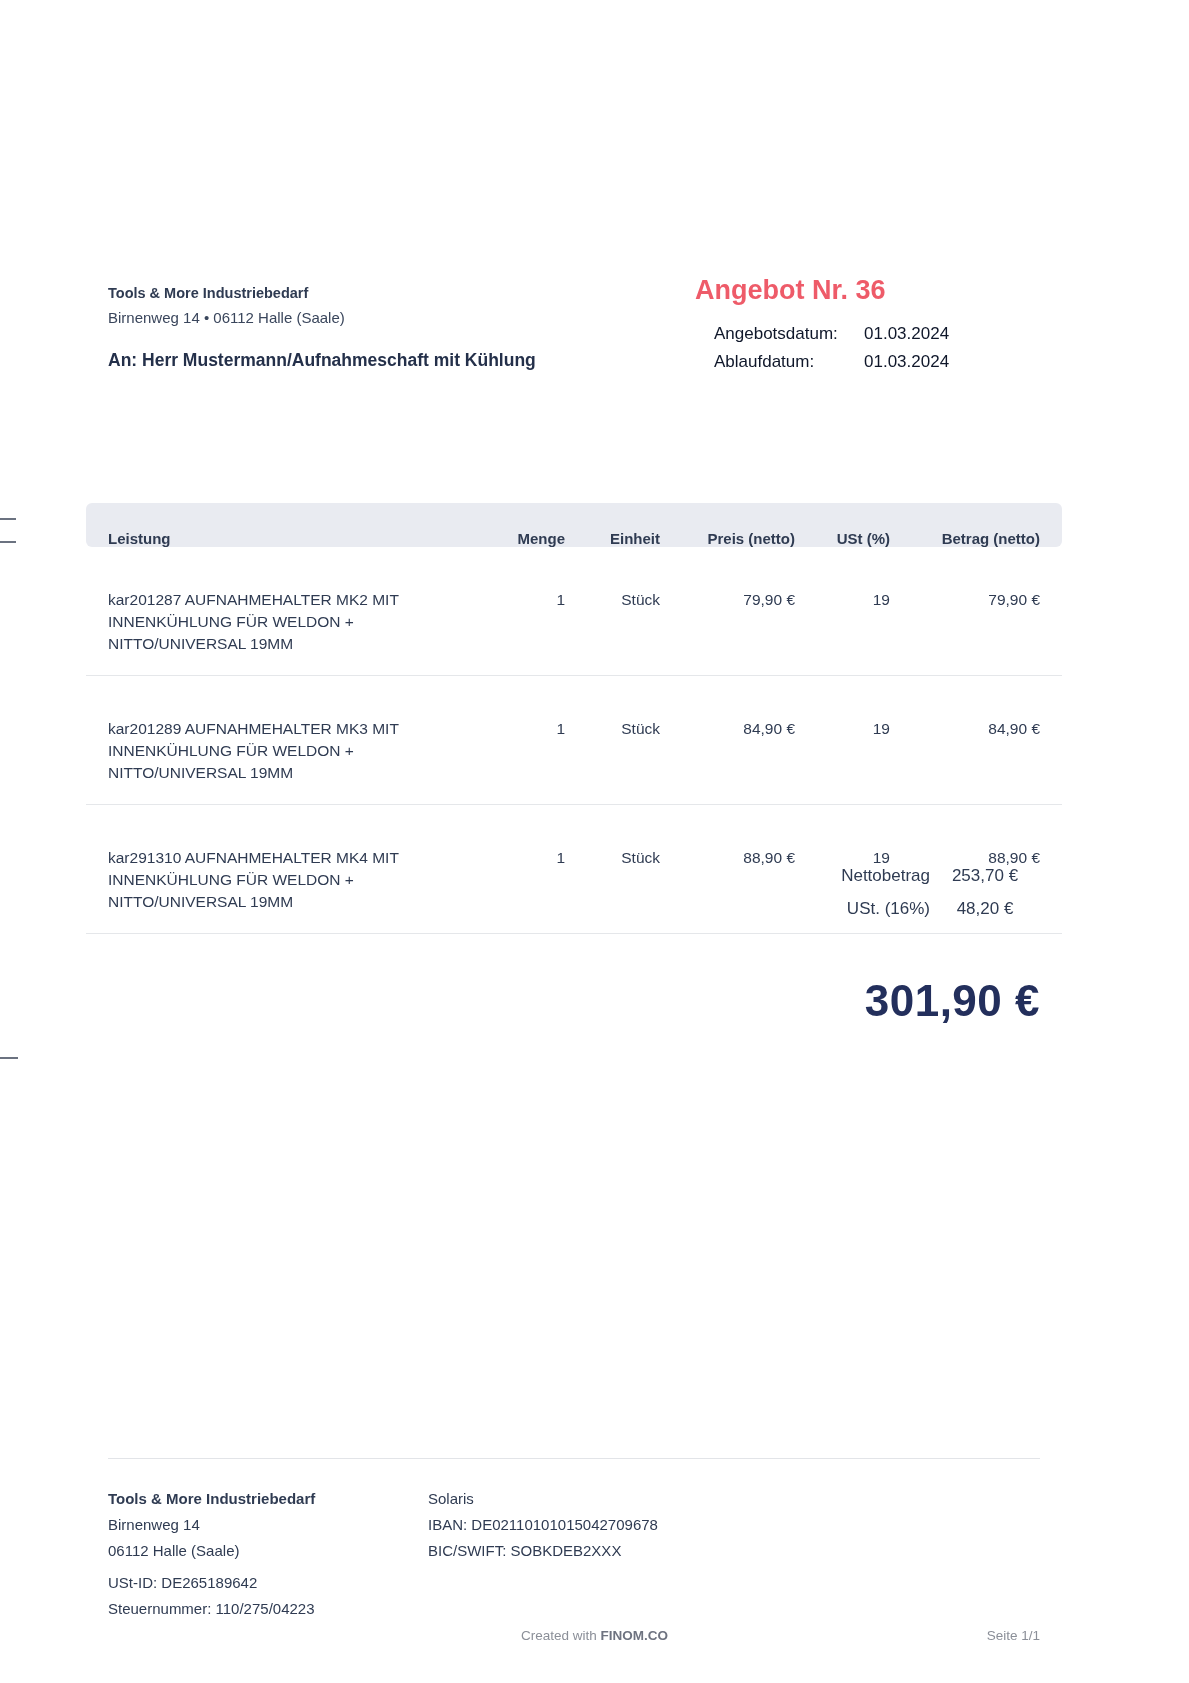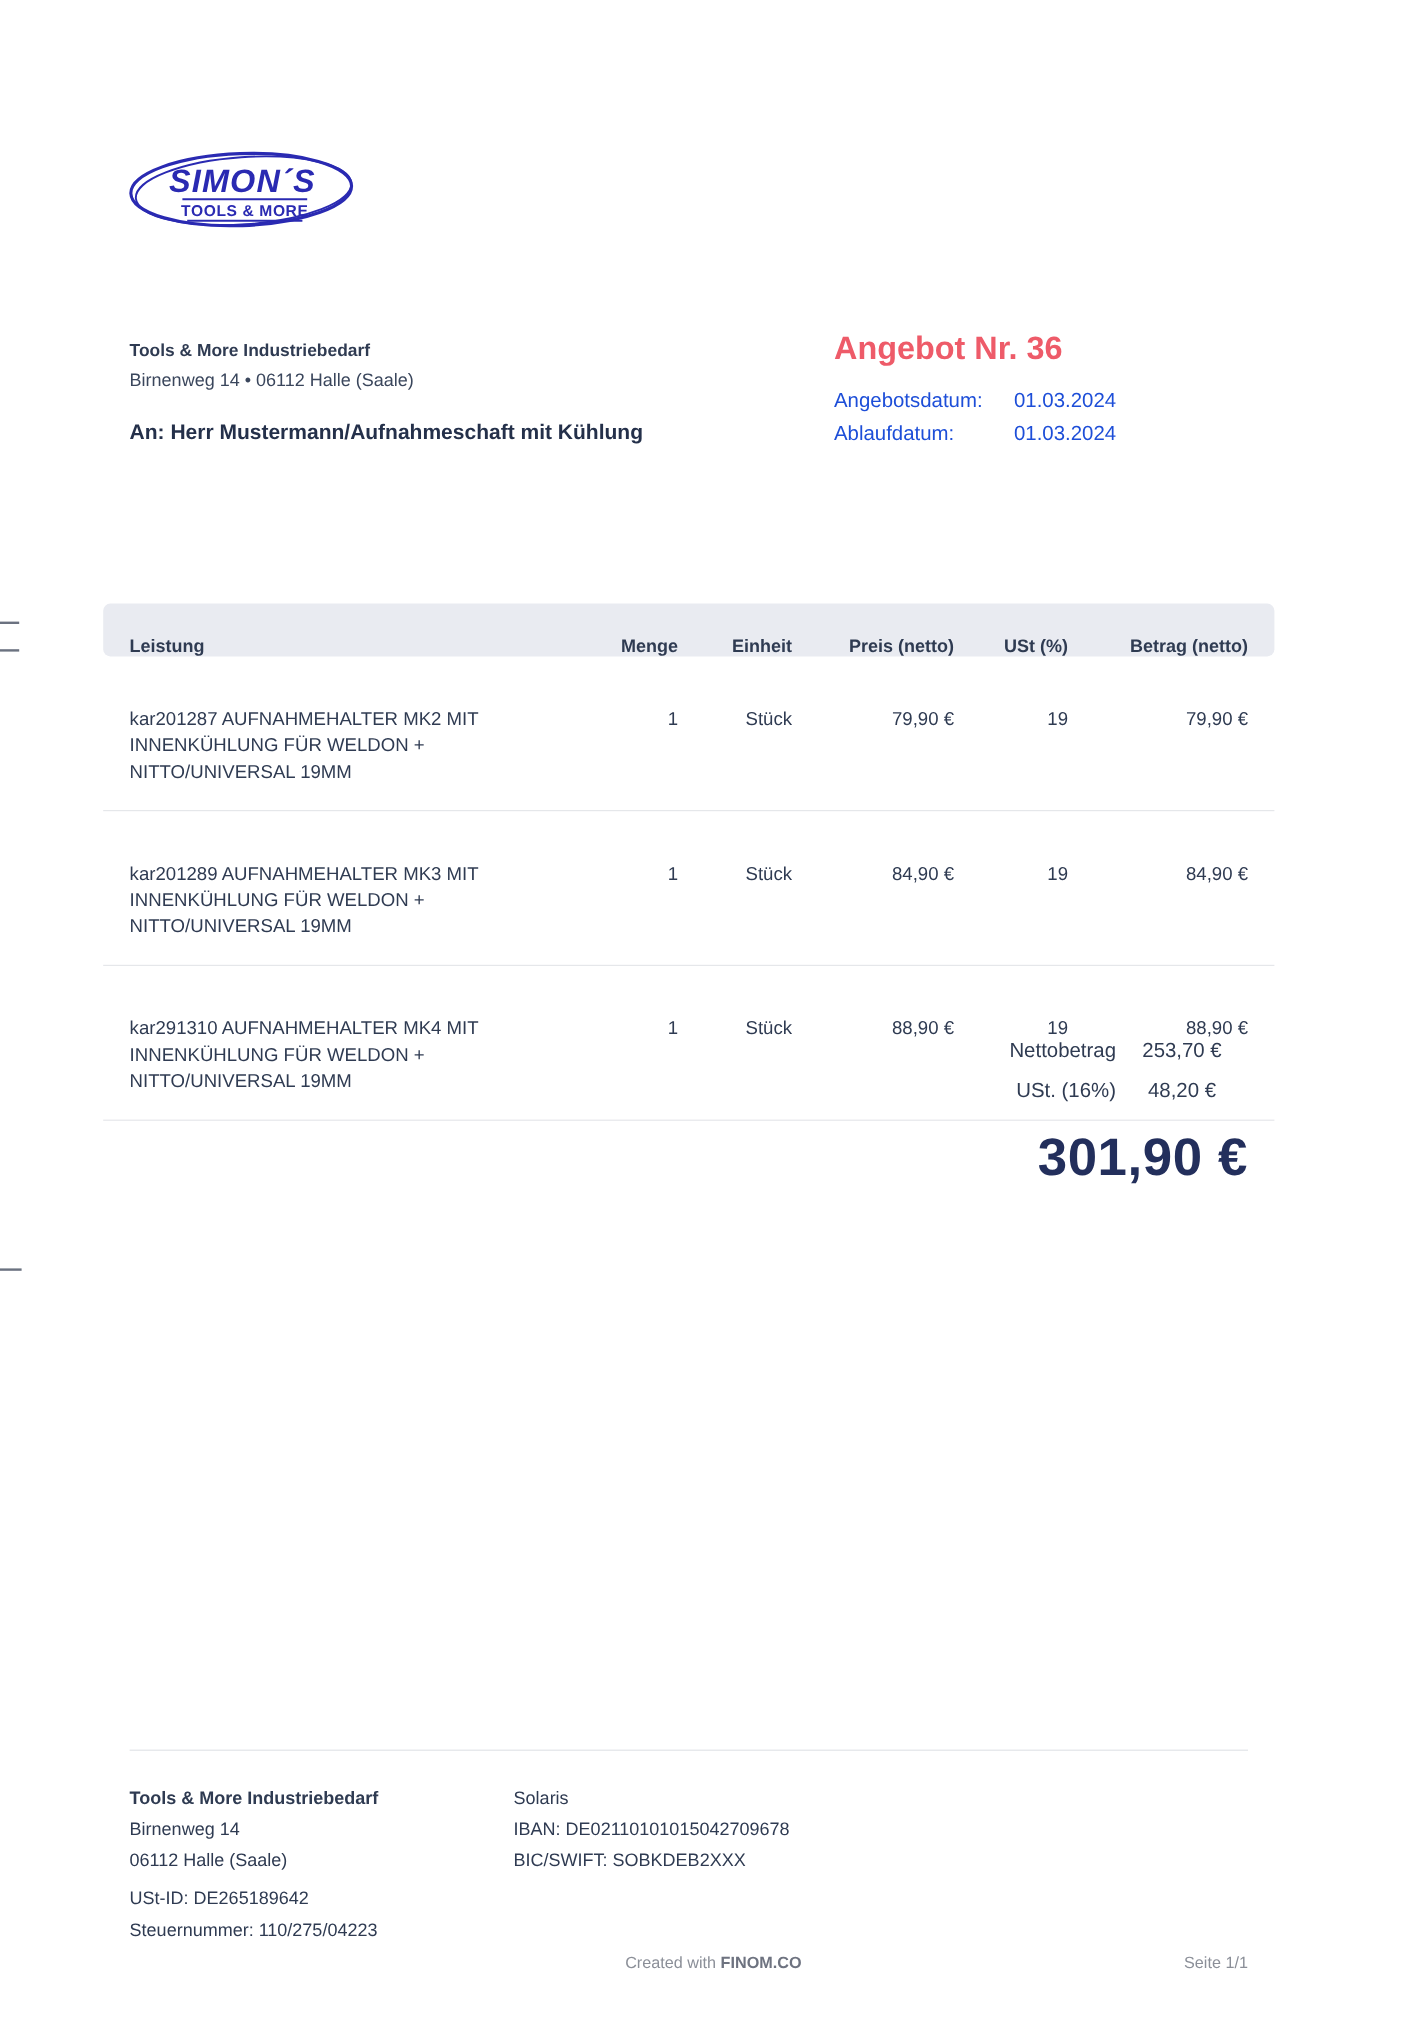--- a/index.html
+++ b/index.html
@@ -35,21 +35,21 @@
   .recipient {
     position: absolute; left: 108px; top: 347px; width: 440px;
     font-size: 17.5px; font-weight: bold; color: #24304a; line-height: 26px;
   }
 
   
   .offer-title {
     position: absolute; left: 695px; top: 275px;
     font-size: 27px; font-weight: bold; color: #ee5b69;
   }
-  .offer-dates { position: absolute; left: 695px; top: 324px; font-size: 17px; color: #1d4ed8; }
+  .offer-dates { position: absolute; left: 714px; top: 324px; font-size: 17px; color: #0f172a; }
   .offer-dates .date-row { display: flex; margin-bottom: 8px; }
   .offer-dates .date-label { width: 150px; }
   .offer-dates .date-value { }
 
   
   .items-table { position: absolute; left: 86px; top: 503px; width: 976px; }
   .thead {
     display: flex; align-items: flex-end;
     background: #e9ebf1; border-radius: 6px;
     height: 44px; padding: 0 22px;
@@ -73,21 +73,21 @@
     position: absolute; left: 108px; top: 870px;
     font-size: 16.5px; color: #2f3b52; line-height: 28px;
   }
 
   
   .totals { position: absolute; right: 149px; top: 866px; font-size: 17px; color: #2f3b52; }
   .totals .t-row { display: flex; justify-content: flex-end; margin-bottom: 13px; }
   .totals .t-label { text-align: right; }
   .totals .t-value { width: 110px; text-align: center; }
   .grand-total {
-    position: absolute; right: 149px; top: 940px;
+    position: absolute; right: 149px; top: 976px;
     font-size: 44px; font-weight: bold; color: #232f5c; letter-spacing: 0.5px;
   }
 
   
   .footer-divider {
     position: absolute; left: 108px; top: 1458px; width: 932px;
     height: 1px; background: #e2e4e8;
   }
   .footer { position: absolute; left: 108px; top: 1490px; width: 932px; font-size: 15px; color: #2f3b52; }
   .footer .cols { display: flex; }
@@ -108,30 +108,20 @@
 </style>
 </head>
 <body>
 
 <div class="page">
 
   <div class="fold-mark m1"></div>
   <div class="fold-mark m2"></div>
   <div class="fold-mark m3"></div>
 
-  <div class="logo">
-    <svg width="200" height="80" viewBox="0 0 200 80">
-      <ellipse cx="97" cy="40" rx="92" ry="30" fill="none" stroke="#2a2ab2" stroke-width="2.6" transform="rotate(-2 97 40)"></ellipse>
-      <ellipse cx="99" cy="41" rx="90" ry="28" fill="none" stroke="#2a2ab2" stroke-width="1.6" transform="rotate(-4 99 41)"></ellipse>
-      <text x="98" y="42" text-anchor="middle" font-family="Liberation Sans, sans-serif" font-size="27" font-weight="bold" font-style="italic" fill="#2a2ab2" letter-spacing="1">SIMON´S</text>
-      <line x1="48" y1="48" x2="152" y2="48" stroke="#2a2ab2" stroke-width="1.6"></line>
-      <text x="100" y="62" text-anchor="middle" font-family="Liberation Sans, sans-serif" font-size="13" font-weight="bold" fill="#2a2ab2" letter-spacing="0.5">TOOLS &amp; MORE</text>
-      <line x1="52" y1="66" x2="148" y2="66" stroke="#2a2ab2" stroke-width="1.6"></line>
-    </svg>
-  </div>
 
   <div class="sender-name">Tools &amp; More Industriebedarf</div>
   <div class="sender-address">Birnenweg 14 •  06112 Halle (Saale)</div>
   <div class="recipient">An: Herr Mustermann/Aufnahmeschaft mit Kühlung</div>
 
   <div class="offer-title">Angebot Nr. 36</div>
   <div class="offer-dates">
     <div class="date-row">
       <span class="date-label">Angebotsdatum:</span>
       <span class="date-value">01.03.2024</span>

